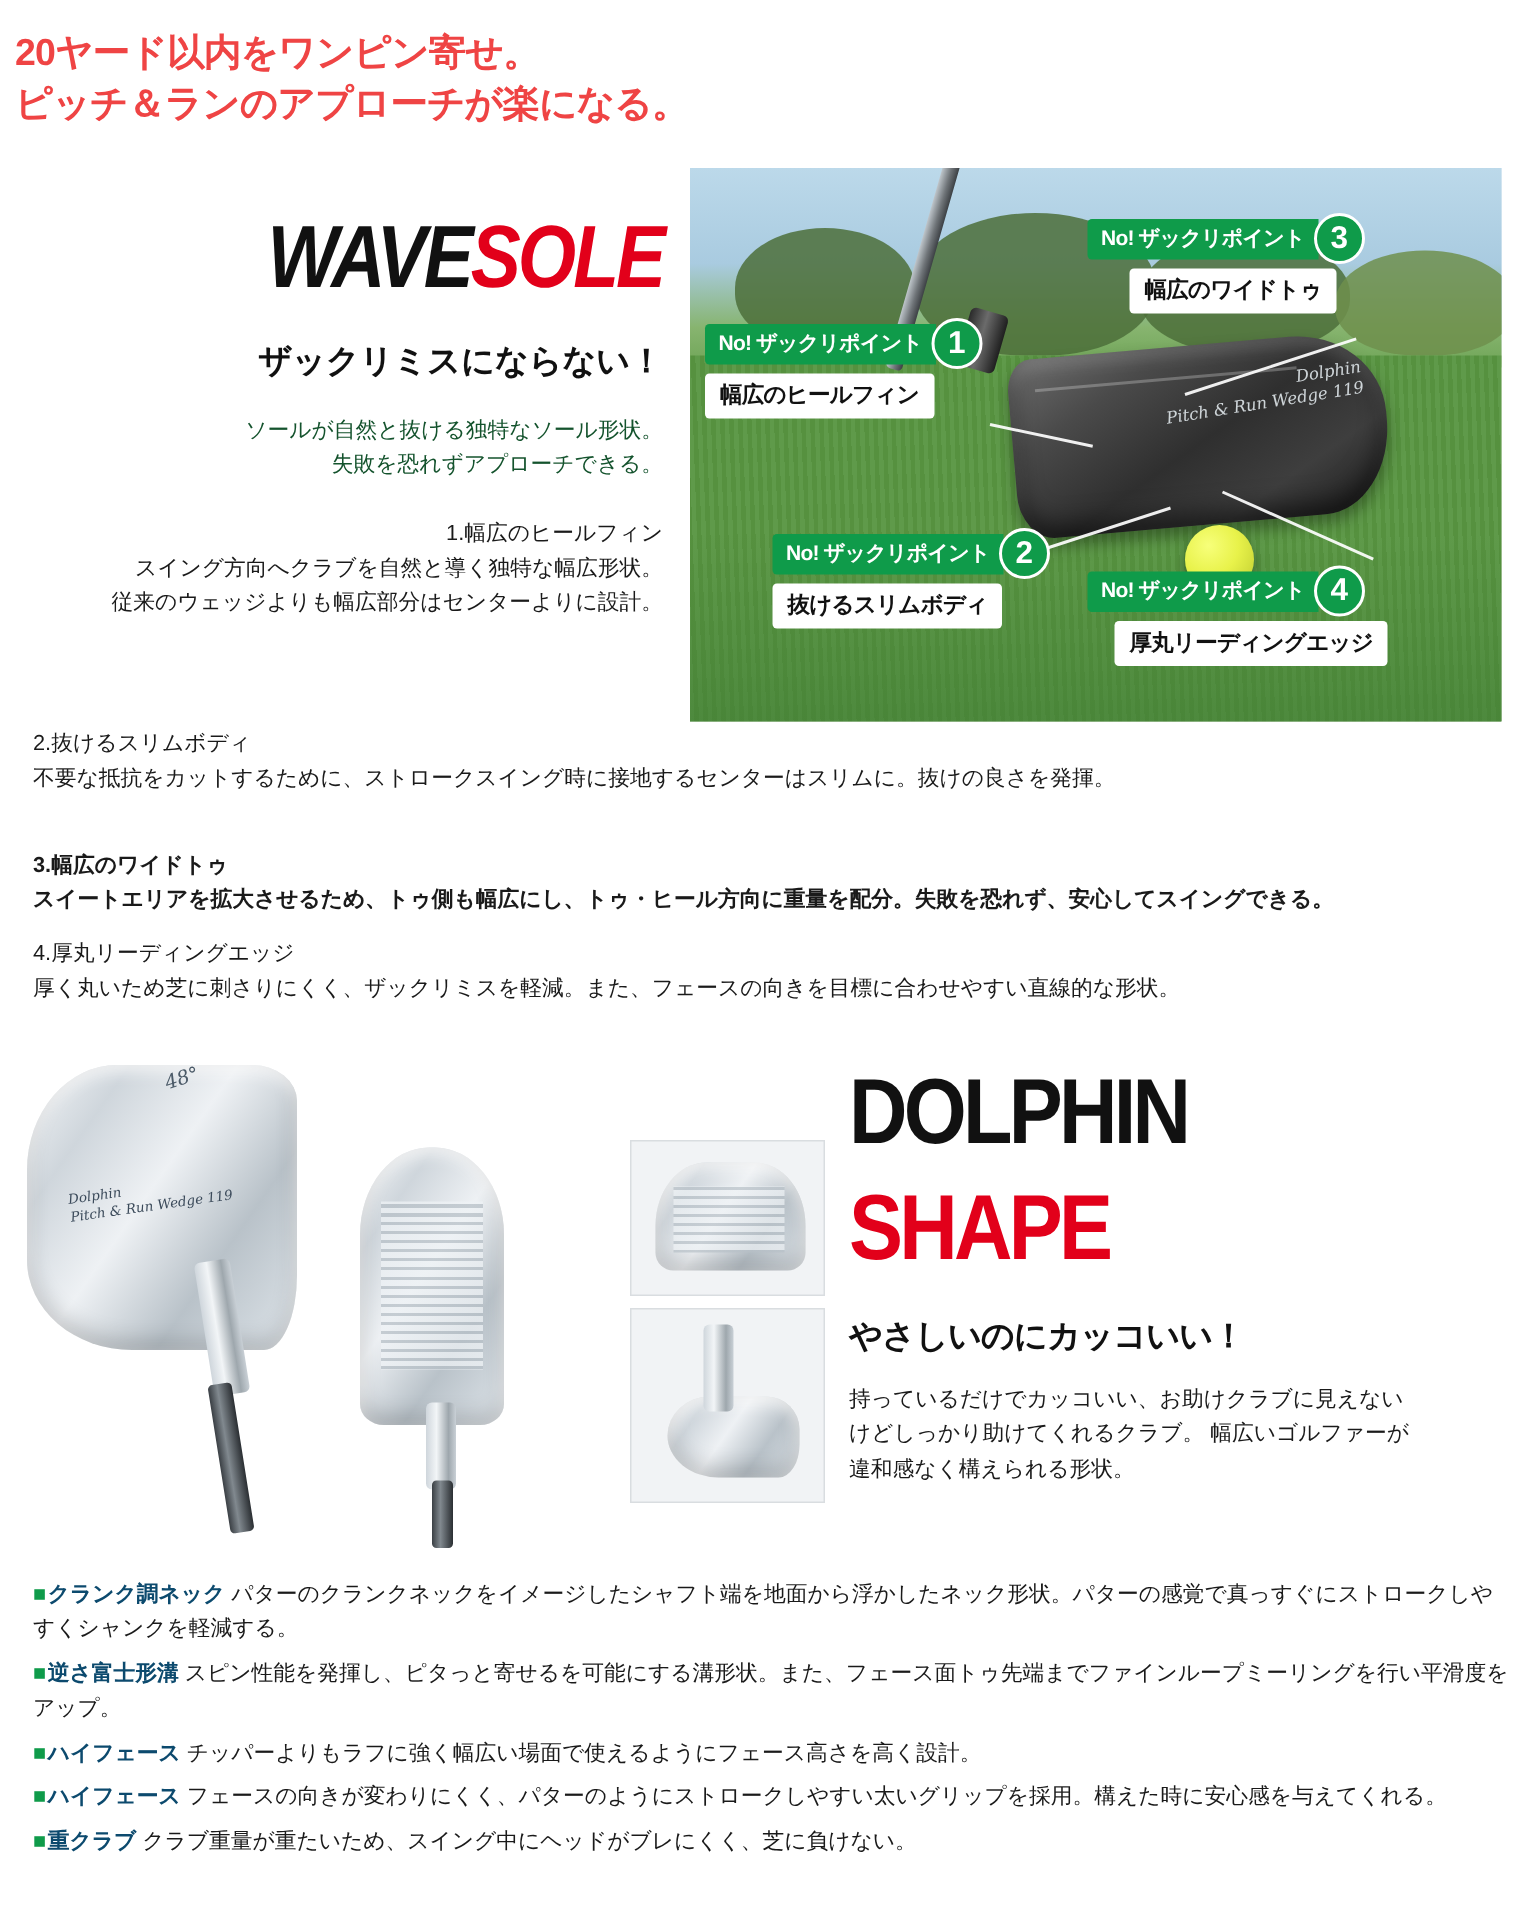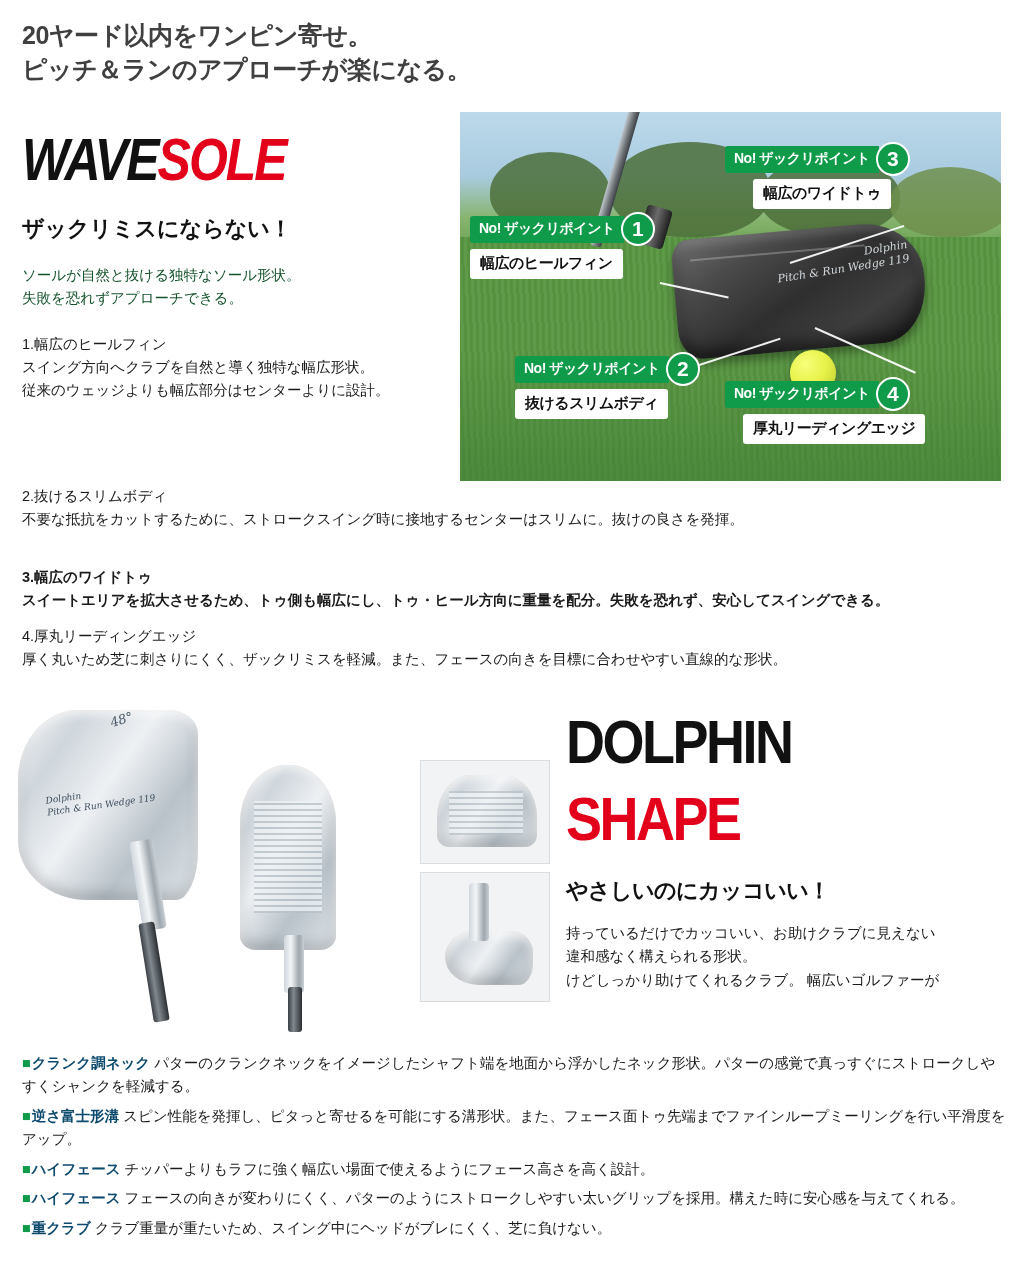--- a/index.html
+++ b/index.html
@@ -9,33 +9,34 @@
     background:#ffffff;
     font-family:"Liberation Sans", sans-serif;
     color:#1a1a1a;
     overflow:hidden;
     position:relative;
   }
 
   
   .headline {
     position:absolute;
-    left:22px; top:18px;
+    left:10px; top:18px;
     font-size:25px;
     font-weight:bold;
     line-height:1.36;
     letter-spacing:-0.5px;
-    color:#404040;
+    color:#ef4444;
   }
 
   
   .left-col {
     position:absolute;
-    left:22px; top:130px;
+    left:22px; top:142px;
     width:420px;
+    text-align:right;
   }
   .wave-sole {
     font-size:50px;
     font-weight:bold;
     font-style:italic;
     letter-spacing:-2px;
     line-height:1;
     font-family:"Liberation Sans", sans-serif;
     margin:0 0 34px 0;
     transform:scaleY(1.18);
@@ -452,22 +453,22 @@
   <div class="metal-head" style="left:24px;top:58px;width:88px;height:54px;border-radius:28px 22px 14px 34px / 26px 22px 22px 28px;"></div>
   <div class="hosel" style="left:48px;top:10px;width:20px;height:58px;"></div>
 </div>
 
 <div class="dolphin-block">
   <div class="dolphin-title">DOLPHIN</div>
   <div class="shape-title">SHAPE</div>
   <div class="dolphin-sub">やさしいのにカッコいい！</div>
   <div class="dolphin-body">
     <div>持っているだけでカッコいい、お助けクラブに見えない</div>
+    <div>けどしっかり助けてくれるクラブ。 幅広いゴルファーが</div>
     <div>違和感なく構えられる形状。</div>
-    <div>けどしっかり助けてくれるクラブ。 幅広いゴルファーが</div>
   </div>
 </div>
 
 <div class="features">
   <div class="feat">
     <span class="sq">■</span><span class="fname">クランク調ネック</span><span> パターのクランクネックをイメージしたシャフト端を地面から浮かしたネック形状。パターの感覚で真っすぐにストロークしやすくシャンクを軽減する。</span>
   </div>
   <div class="feat">
     <span class="sq">■</span><span class="fname">逆さ富士形溝</span><span> スピン性能を発揮し、ピタっと寄せるを可能にする溝形状。また、フェース面トゥ先端までファインループミーリングを行い平滑度をアップ。</span>
   </div>

